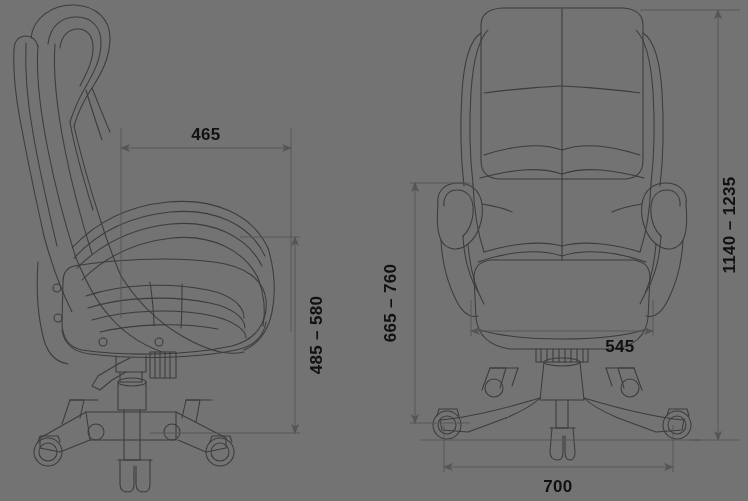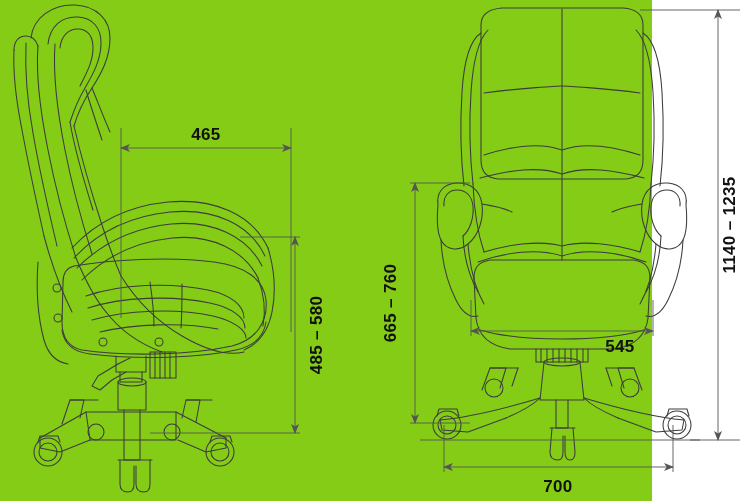--- a/index.html
+++ b/index.html
@@ -1,21 +1,21 @@
 <!DOCTYPE html>
 <html><head>
 <meta charset="utf-8">
 <style>
   html,body{margin:0;padding:0;background:#ffffff;}
   body{
     width:748px;height:501px;overflow:hidden;
     font-family:"Liberation Sans", sans-serif;
     color:#1a1a1a;
   }
-  #stage{position:relative;width:652px;height:501px;background:#84cc16;}
+  #stage{position:relative;width:748px;height:501px;background:#737373;}
   #stage svg{position:absolute;left:0;top:0;}
   .dimtext{
     font-family:"Liberation Sans", sans-serif;
     font-size:17px;font-weight:700;letter-spacing:.3px;
     fill:#111;
   }
   .dimtext.vert{}
   text{user-select:none;}
 </style>
 </head>

